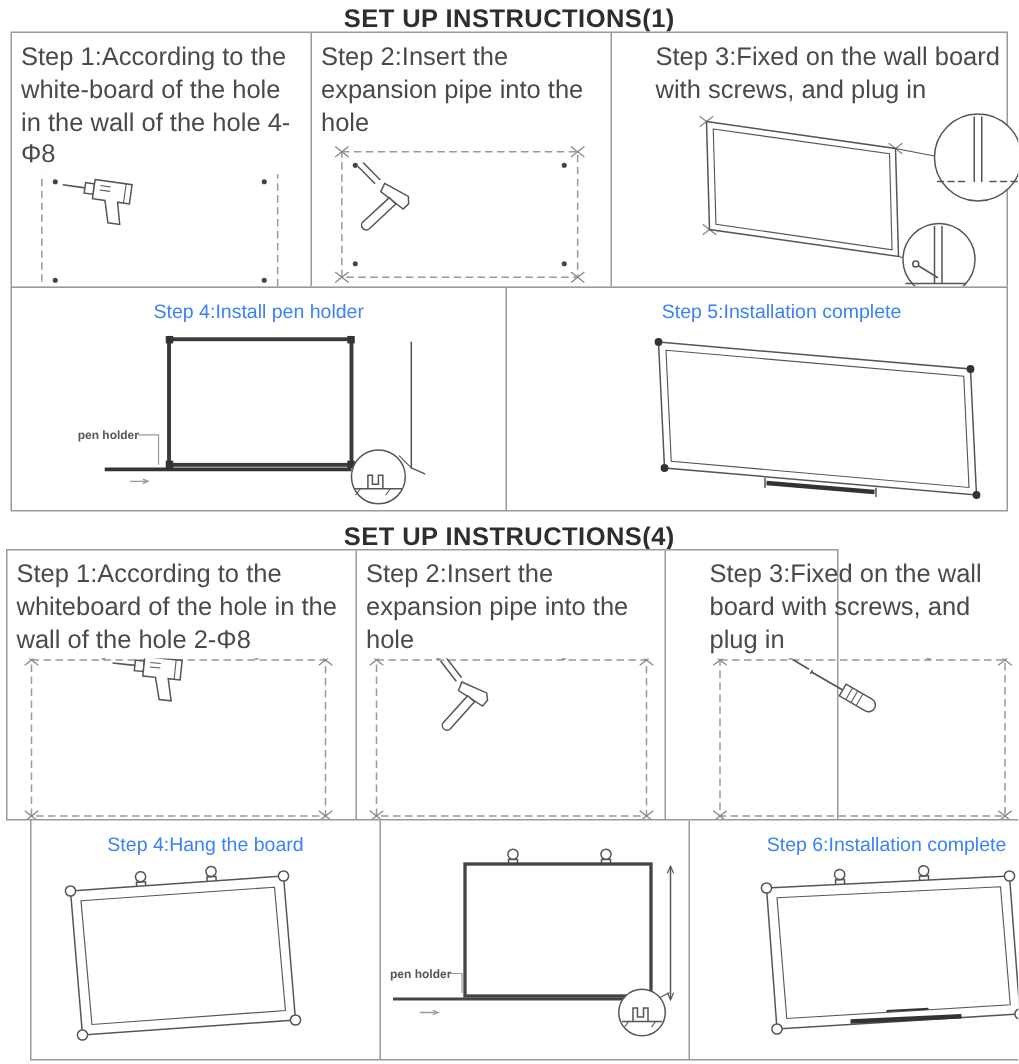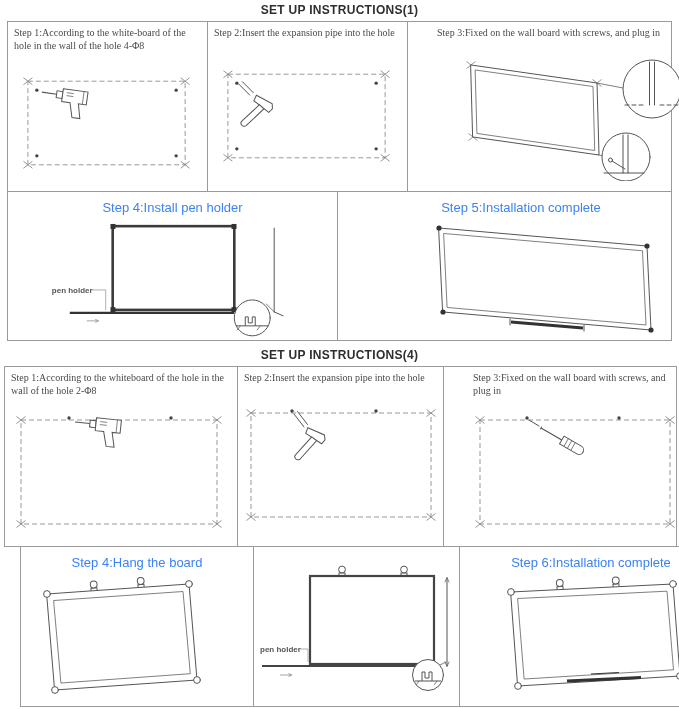--- a/index.html
+++ b/index.html
@@ -1,23 +1,23 @@
 <!DOCTYPE html>
 <html><head>
 <meta charset="utf-8">
 <style>
   html,body { margin:0; padding:0; background:#fff; }
   .page { position:relative; width:679px; height:709px; background:#fff;
           font-family:"Liberation Sans", sans-serif; color:#4a4a4a; overflow:hidden; }
   .title { position:absolute; left:0; width:679px; text-align:center;
-           font-size:12px; font-weight:bold; color:#2e2e2e; letter-spacing:.3px; }
+           font-size:17px; font-weight:bold; color:#2e2e2e; letter-spacing:.3px; }
   .tbl { position:absolute; display:flex; border:1px solid #9a9a9a; box-sizing:border-box; background:#fff; }
   .cell { box-sizing:border-box; border-right:1px solid #9a9a9a; display:flex; flex-direction:column; }
   .cell:last-child { border-right:none;margin-left:23px; }
-  .step-text { font-size:10px; line-height:1.28; padding:5px 6px 2px; color:#4a4a4a;font-family:Liberation Serif, serif; }
+  .step-text { font-size:17px; line-height:1.28; padding:5px 6px 2px; color:#4a4a4a; }
   .step-text-center { font-size:13px; text-align:center; padding:8px 4px 0; color:#3b82f6; }
   .fig { flex:1; display:flex; align-items:center; justify-content:center; overflow:hidden;font-weight:bold; }
   svg { display:block; }
   .ln { stroke:#555; stroke-width:1; fill:none; stroke-linecap:round; }
   .fillw { fill:#fff; }
   .dash { stroke:#999; stroke-width:1; fill:none; stroke-dasharray:5 3; }
   .dot { fill:#444; }
   .thin { stroke-width:.75; }
   .svg-label { font-family:"Liberation Sans", sans-serif; font-size:8px; fill:#555; }
 </style>
@@ -178,21 +178,21 @@
           <line x1="150" y1="104" x2="222" y2="110" stroke="#333" stroke-width="3"></line>
           <line x1="149" y1="101" x2="149" y2="107" class="ln"></line>
           <line x1="223" y1="107.5" x2="223" y2="113" class="ln"></line>
         </svg>
       </div>
     </div>
   </div>
 
   <div class="title" style="top:348px">SET UP INSTRUCTIONS(4)</div>
 
-  <div class="tbl" style="left:4px; top:366px; width:673px; height:181px">
+  <div class="tbl" style="left:4px; top:366px; width:555px; height:181px">
 
     <div class="cell" style="width:240px">
       <div class="step-text">Step 1:According to the whiteboard of the hole in the wall of the hole 2-Φ8</div>
       <div class="fig">
         <svg width="232" height="130" viewBox="0 0 232 130">
           <rect x="16" y="12" width="196" height="104" class="dash"></rect>
           <use href="#x-mark" x="16" y="12"></use>
           <use href="#x-mark" x="212" y="12"></use>
           <use href="#x-mark" x="16" y="116"></use>
           <use href="#x-mark" x="212" y="116"></use>

